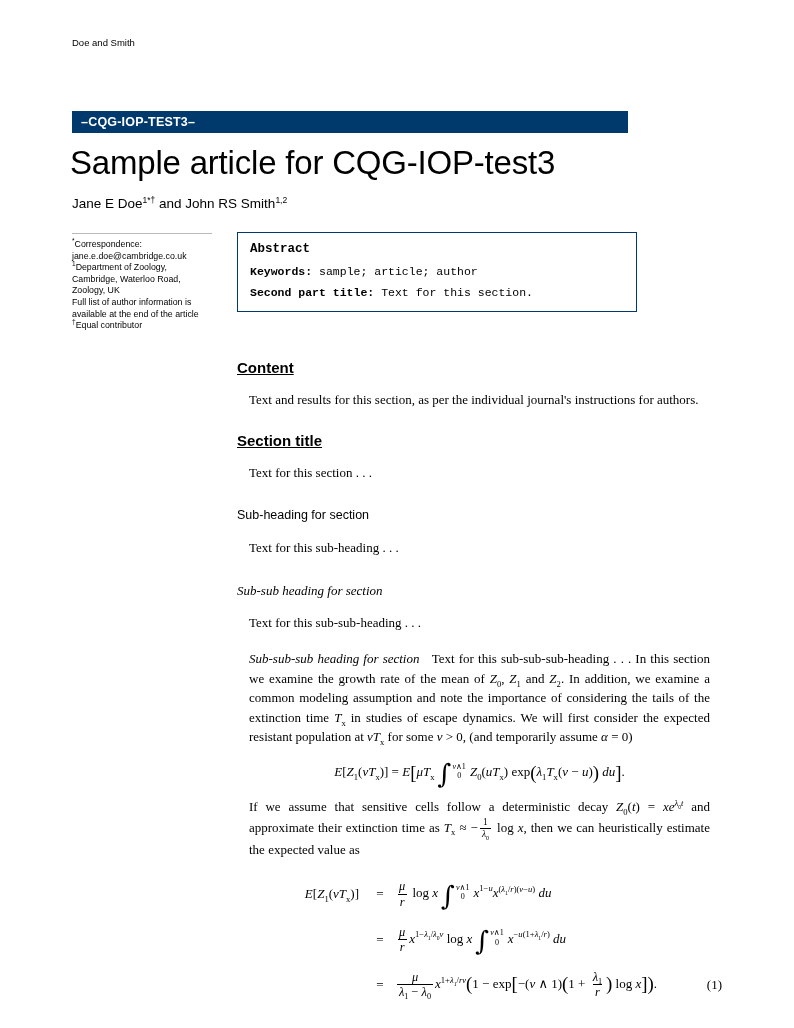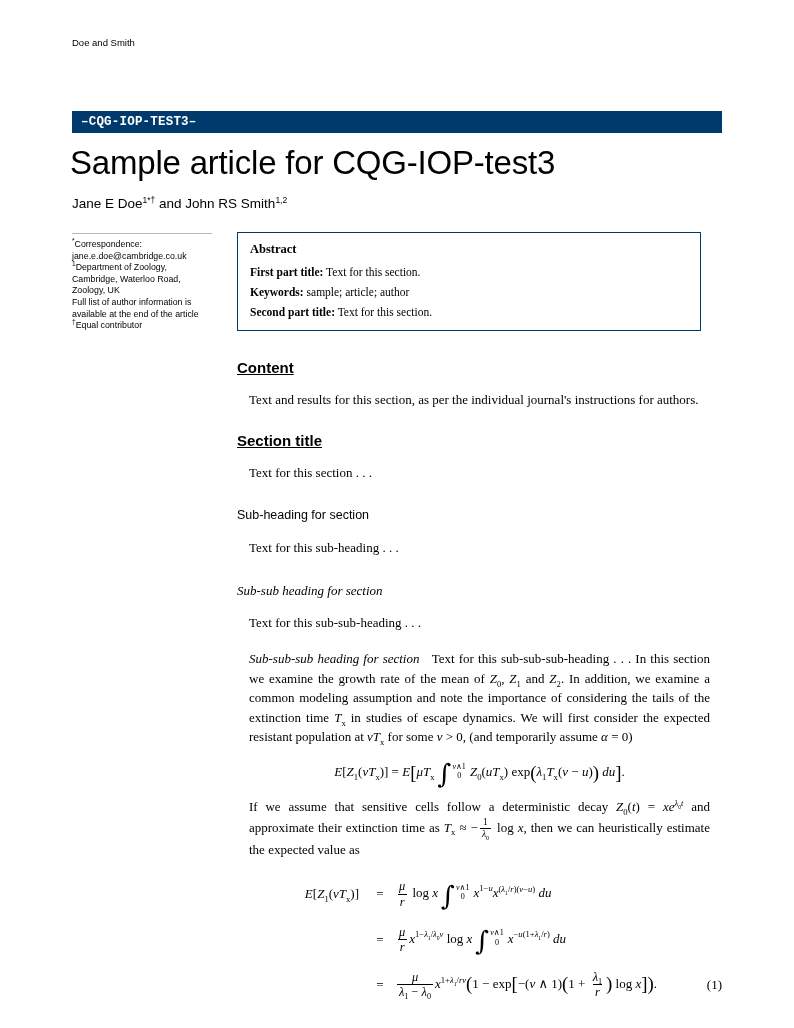--- a/index.html
+++ b/index.html
@@ -3,42 +3,42 @@
 <meta charset="utf-8">
 <style>
   * { box-sizing: border-box; }
   html, body { margin: 0; padding: 0; }
   body { width: 794px; height: 1028px; background: #ffffff; color: #000; }
   .page { position: relative; width: 794px; height: 1028px; background: #fff; overflow: hidden; border-radius: 26px; }
 
   .running-head { position: absolute; left: 72px; top: 37px;
     font-family: "Liberation Sans", sans-serif; font-size: 9.5px; }
 
-  .banner { position: absolute; left: 72px; top: 111px; width: 650px; height: 22px;
-    background: #003A6C; color: #fff; font-family: Liberation Mono, monospace;
+  .banner { position: absolute; left: 72px; top: 111px; width: 556px; height: 22px;
+    background: #003A6C; color: #fff; font-family: Liberation Sans, sans-serif;
     font-weight: bold; font-size: 12.5px; line-height: 22px; padding-left: 9px;
     letter-spacing: 0.2px; }
 
   .title { position: absolute; left: 70px; top: 144px; width: 650px;
     font-family: "Liberation Sans", sans-serif; font-size: 33px; font-weight: normal;
     letter-spacing: -0.2px; }
 
   .authors { position: absolute; left: 72px; top: 196px;
     font-family: "Liberation Sans", sans-serif; font-size: 13.5px; }
   .authors sup { font-size: 8.5px; }
 
   .sidebar { position: absolute; left: 72px; top: 233px; width: 140px;
     font-family: "Liberation Sans", sans-serif; font-size: 8.8px; line-height: 11.6px;
     border-top: 1px solid #b9b9b9; padding-top: 5px; }
   .sidebar sup { font-size: 6.5px; }
   .sidebar-line { white-space: nowrap; }
 
-  .abstract-box { position: absolute; left: 237px; top: 232px; width: 464px;
+  .abstract-box { position: absolute; left: 237px; top: 232px; width: 400px;
     border: 1.6px solid #003A6C; padding: 9px 12px 12px 12px;
-    font-family: Liberation Serif, serif; font-size: 11.5px; background: #fff; }
+    font-family: Liberation Mono, monospace; font-size: 11.5px; background: #fff; }
   .abstract-title { font-weight: bold; font-size: 12.5px; margin-bottom: 9px; }
   .abstract-line { margin-top: 8px; }
 
   .main { position: absolute; left: 237px; top: 358px; width: 485px;
     font-family: "Liberation Serif", "DejaVu Serif", serif; font-size: 13px;
     line-height: 19.5px; text-align: justify; }
 
   .h-big { font-family: "Liberation Sans", sans-serif; font-weight: bold;
     font-size: 15px; margin: 0 0 3px 0; text-align: left; text-decoration: underline; }
   .h-big.later { margin-top: 22px; }
@@ -94,21 +94,20 @@
     <div class="sidebar-line"><sup>1</sup>Department of Zoology,</div>
     <div class="sidebar-line">Cambridge, Waterloo Road,</div>
     <div class="sidebar-line">Zoology, UK</div>
     <div class="sidebar-line">Full list of author information is</div>
     <div class="sidebar-line">available at the end of the article</div>
     <div class="sidebar-line"><sup>†</sup>Equal contributor</div>
   </div>
 
   <div class="abstract-box">
     <div class="abstract-title">Abstract</div>
-    <div class="abstract-line"><b>First part title:</b> Text for this section.</div>
     <div class="abstract-line"><b>Keywords:</b> sample; article; author</div>
     <div class="abstract-line"><b>Second part title:</b> Text for this section.</div>
   </div>
 
   <div class="main">
 
     <div class="h-big">Content</div>
     <p class="para">Text and results for this section, as per the individual journal's instructions for authors.</p>
 
     <div class="h-big later">Section title</div>

